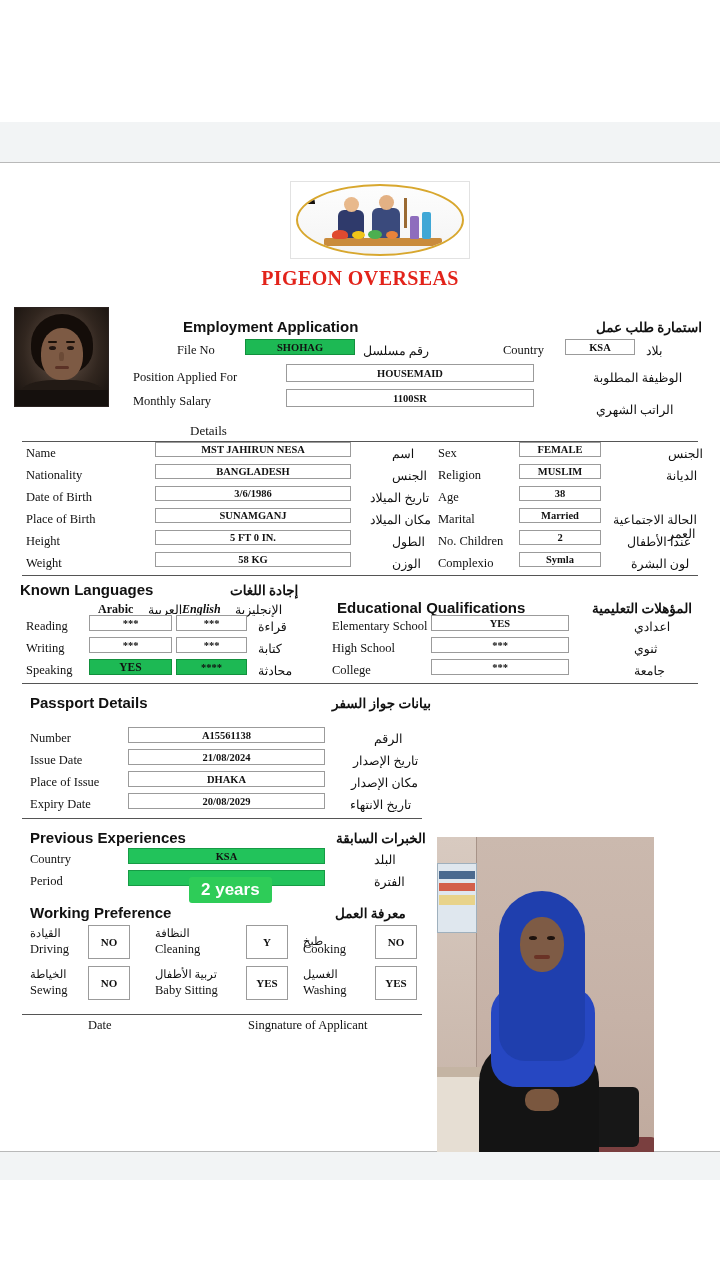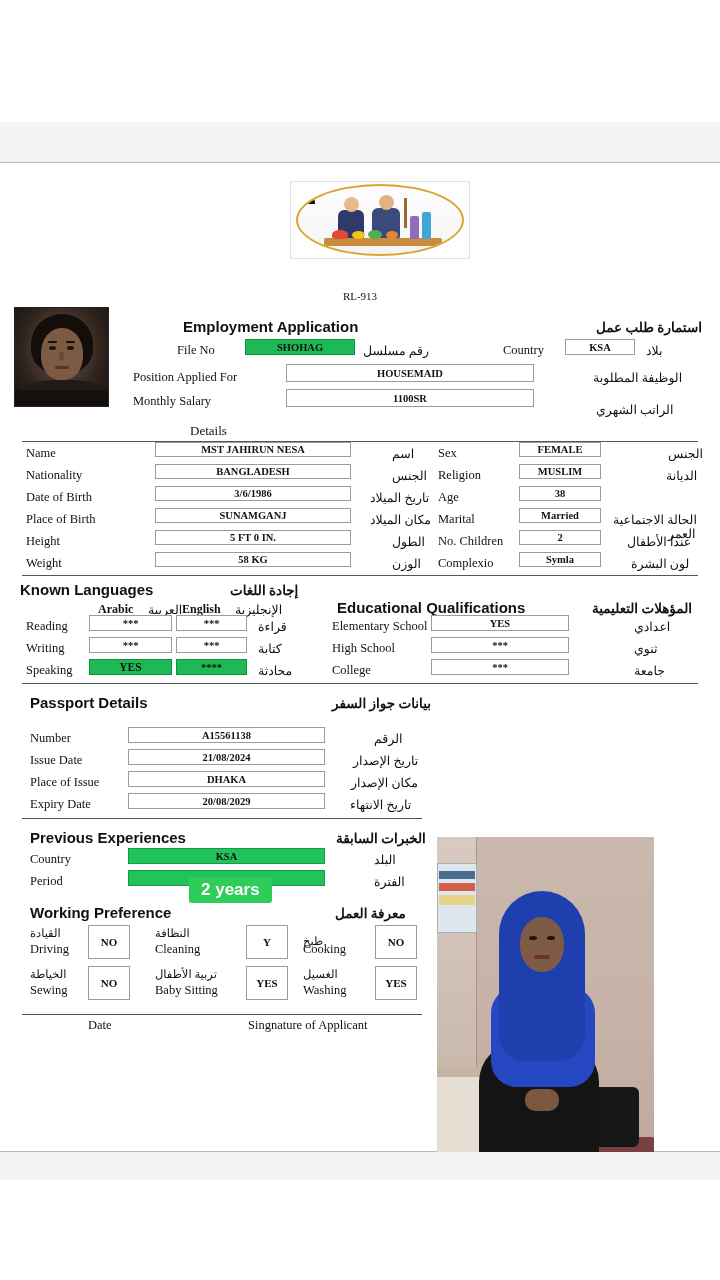--- a/index.html
+++ b/index.html
@@ -181,21 +181,21 @@
         <div class="lg-broom"></div>
         <div class="lg-table"></div>
         <div class="lg-food1"></div>
         <div class="lg-food2"></div>
         <div class="lg-food3"></div>
         <div class="lg-food4"></div>
         <div class="lg-bottle"></div>
         <div class="lg-bottle2"></div>
       </div>
     </div>
-    <div class="company-reg">RL-913</div>
+    <div class="company-name">PIGEON OVERSEAS</div>
 
     <div class="photo-head">
       <div class="ph-bg"></div>
       <div class="ph-hair"></div>
       <div class="ph-face"></div>
       <div class="ph-brow-l"></div>
       <div class="ph-brow-r"></div>
       <div class="ph-eye-l"></div>
       <div class="ph-eye-r"></div>
       <div class="ph-nose"></div>
@@ -274,21 +274,21 @@
     <div class="box" style="left:519px; top:389px; width:82px; height:15px;">Symla</div>
     <div class="t lbl-ar" style="left:631px; top:393px;">لون البشرة</div>
 
     <div class="hr" style="left:22px; top:412px; width:676px;"></div>
 
     <div class="t sec" style="left:20px; top:418px;">Known Languages</div>
     <div class="t sec-ar" style="left:230px; top:419px;">إجادة اللغات</div>
 
     <div class="t" style="left:98px; top:439px; font-size:12px; font-weight:bold;">Arabic</div>
     <div class="t lbl-ar" style="left:148px; top:439px;">العربية</div>
-    <div class="t" style="left:182px; top:439px; font-size:12px; font-weight:bold;">English</div>
+    <div class="t" style="left:182px; top:439px; font-size:12px; font-weight:bold;font-style:italic;">English</div>
     <div class="t lbl-ar" style="left:235px; top:439px;">الإنجليزية</div>
 
     <div class="t lbl" style="left:26px; top:456px;">Reading</div>
     <div class="box" style="left:89px; top:452px; width:83px; height:16px;">***</div>
     <div class="box" style="left:176px; top:452px; width:71px; height:16px;">***</div>
     <div class="t lbl-ar" style="left:258px; top:456px;">قراءة</div>
 
     <div class="t lbl" style="left:26px; top:478px;">Writing</div>
     <div class="box" style="left:89px; top:474px; width:83px; height:16px;">***</div>
     <div class="box" style="left:176px; top:474px; width:71px; height:16px;">***</div>

